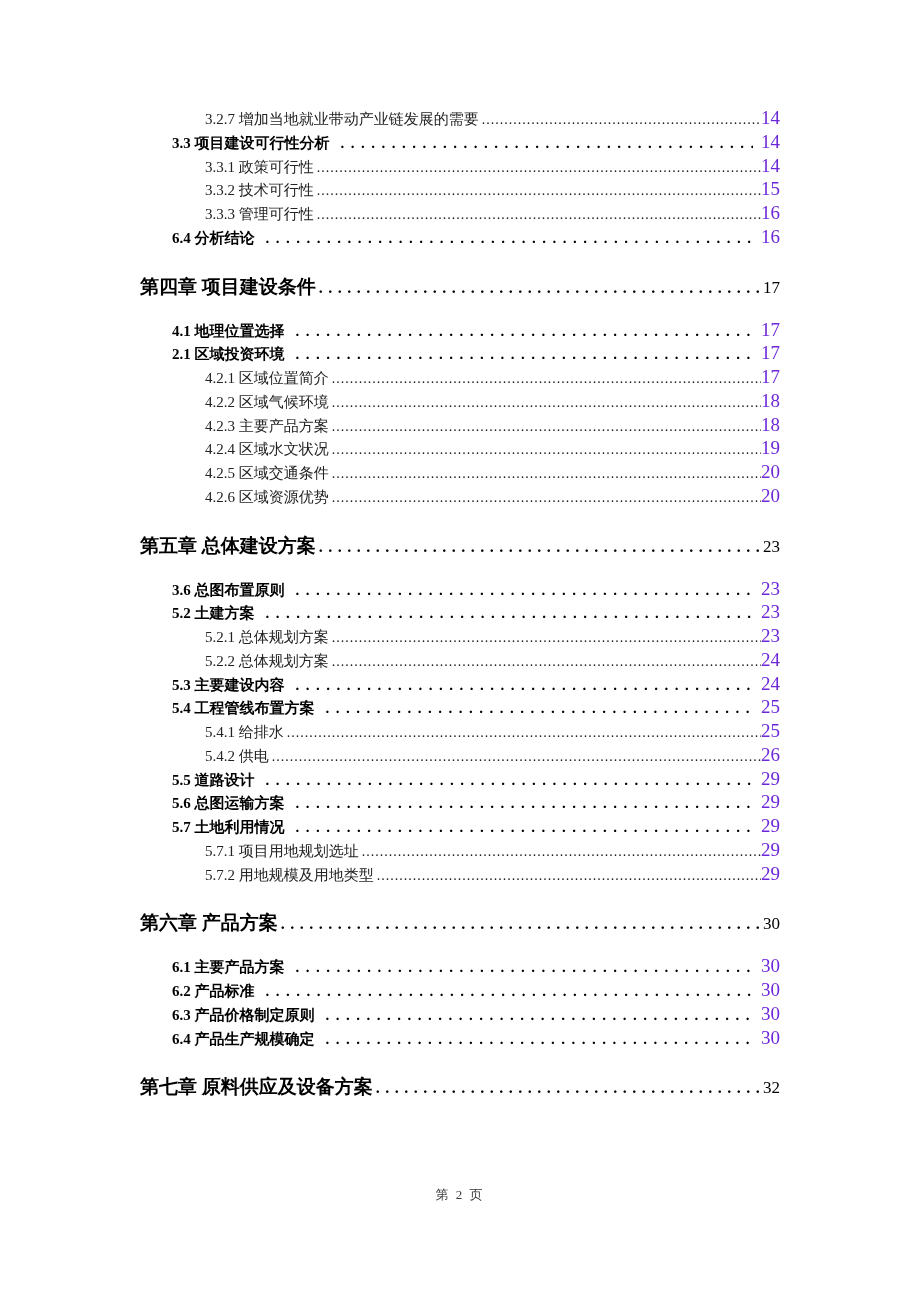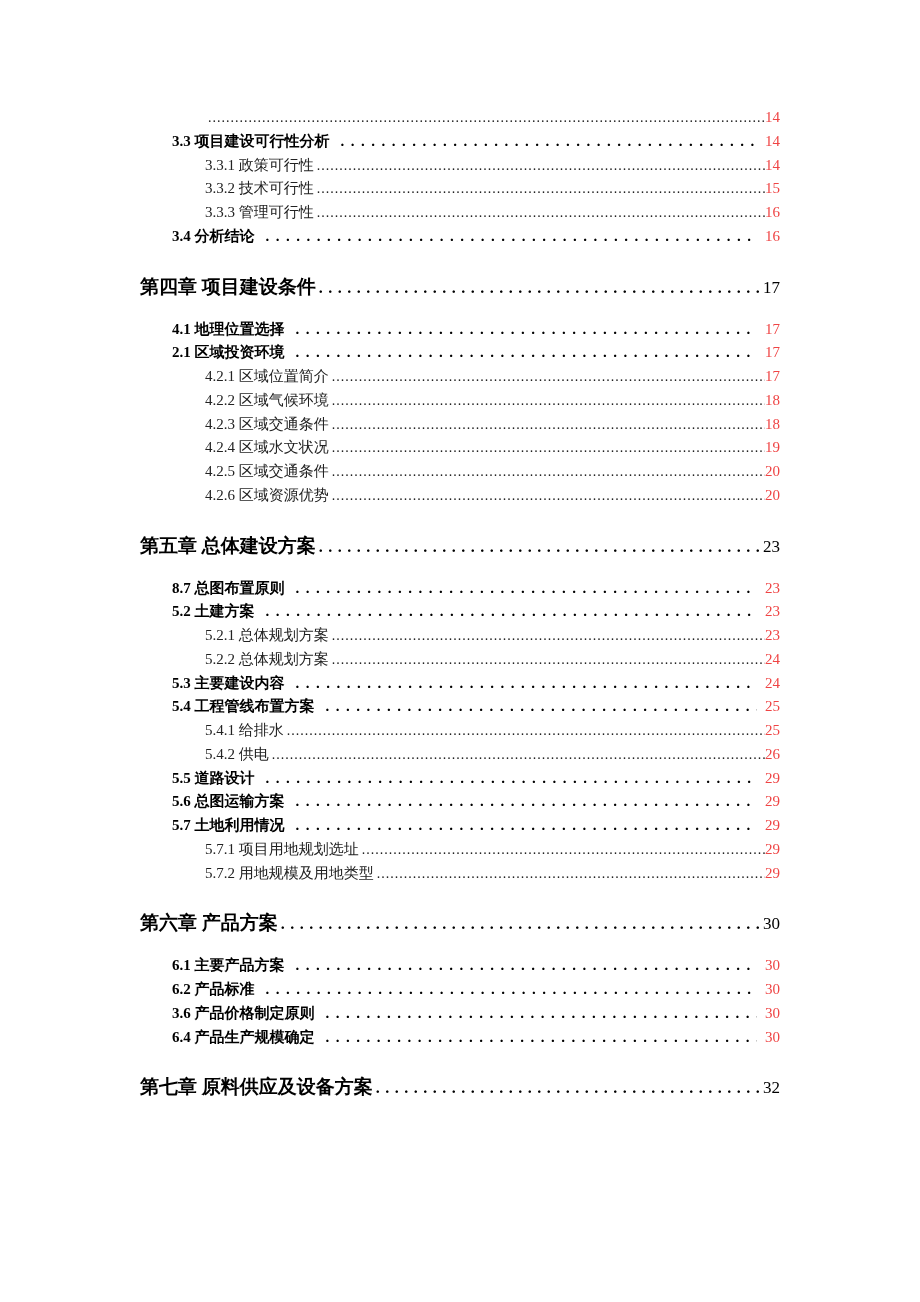--- a/index.html
+++ b/index.html
@@ -73,39 +73,40 @@
   .row.l1 .dots::after {
     letter-spacing: 5.5px;
     font-size: 16px;
     font-weight: bold;
   }
   .pg {
     flex: 0 0 auto;
     font-family: "Liberation Serif", "DejaVu Serif", serif;
     font-weight: normal;
   }
-  .row.l2 .pg, .row.l3 .pg { font-size: 15px; color: #ef4444; }
+  .row.l2 .pg, .row.l3 .pg { font-size: 19px; color: #6d28d9; }
   .row.l1 .pg { font-size: 17px; color: #000000; }
   .footer {
     position: absolute;
     left: 0;
     top: 1186px;
     width: 100%;
     text-align: center;
     font-size: 13px;
     color: #3a3a3a;
     letter-spacing: 2px;
   }
 </style>
 </head>
 <body>
 
 <div class="page">
   <div class="toc">
       <div class="row l3">
+        <span class="lbl">3.2.7 增加当地就业带动产业链发展的需要</span>
         <span class="dots"></span>
         <span class="pg">14</span>
       </div>
       <div class="row l2">
         <span class="lbl">3.3 项目建设可行性分析</span>
         <span class="dots"></span>
         <span class="pg">14</span>
       </div>
       <div class="row l3">
         <span class="lbl">3.3.1 政策可行性</span>
@@ -116,21 +117,21 @@
         <span class="lbl">3.3.2 技术可行性</span>
         <span class="dots"></span>
         <span class="pg">15</span>
       </div>
       <div class="row l3">
         <span class="lbl">3.3.3 管理可行性</span>
         <span class="dots"></span>
         <span class="pg">16</span>
       </div>
       <div class="row l2">
-        <span class="lbl">3.4 分析结论</span>
+        <span class="lbl">6.4 分析结论</span>
         <span class="dots"></span>
         <span class="pg">16</span>
       </div>
       <div class="row l1">
         <span class="lbl">第四章 项目建设条件</span>
         <span class="dots"></span>
         <span class="pg">17</span>
       </div>
       <div class="row l2">
         <span class="lbl">4.1 地理位置选择</span>
@@ -146,21 +147,21 @@
         <span class="lbl">4.2.1 区域位置简介</span>
         <span class="dots"></span>
         <span class="pg">17</span>
       </div>
       <div class="row l3">
         <span class="lbl">4.2.2 区域气候环境</span>
         <span class="dots"></span>
         <span class="pg">18</span>
       </div>
       <div class="row l3">
-        <span class="lbl">4.2.3 区域交通条件</span>
+        <span class="lbl">4.2.3 主要产品方案</span>
         <span class="dots"></span>
         <span class="pg">18</span>
       </div>
       <div class="row l3">
         <span class="lbl">4.2.4 区域水文状况</span>
         <span class="dots"></span>
         <span class="pg">19</span>
       </div>
       <div class="row l3">
         <span class="lbl">4.2.5 区域交通条件</span>
@@ -171,21 +172,21 @@
         <span class="lbl">4.2.6 区域资源优势</span>
         <span class="dots"></span>
         <span class="pg">20</span>
       </div>
       <div class="row l1">
         <span class="lbl">第五章 总体建设方案</span>
         <span class="dots"></span>
         <span class="pg">23</span>
       </div>
       <div class="row l2">
-        <span class="lbl">8.7 总图布置原则</span>
+        <span class="lbl">3.6 总图布置原则</span>
         <span class="dots"></span>
         <span class="pg">23</span>
       </div>
       <div class="row l2">
         <span class="lbl">5.2 土建方案</span>
         <span class="dots"></span>
         <span class="pg">23</span>
       </div>
       <div class="row l3">
         <span class="lbl">5.2.1 总体规划方案</span>
@@ -251,28 +252,31 @@
         <span class="lbl">6.1 主要产品方案</span>
         <span class="dots"></span>
         <span class="pg">30</span>
       </div>
       <div class="row l2">
         <span class="lbl">6.2 产品标准</span>
         <span class="dots"></span>
         <span class="pg">30</span>
       </div>
       <div class="row l2">
-        <span class="lbl">3.6 产品价格制定原则</span>
+        <span class="lbl">6.3 产品价格制定原则</span>
         <span class="dots"></span>
         <span class="pg">30</span>
       </div>
       <div class="row l2">
         <span class="lbl">6.4 产品生产规模确定</span>
         <span class="dots"></span>
         <span class="pg">30</span>
       </div>
       <div class="row l1">
         <span class="lbl">第七章 原料供应及设备方案</span>
         <span class="dots"></span>
         <span class="pg">32</span>
       </div>
     </div>
+  <div class="footer">
+    <span>第 2 页</span>
+  </div>
 </div>
 
 </body></html>

